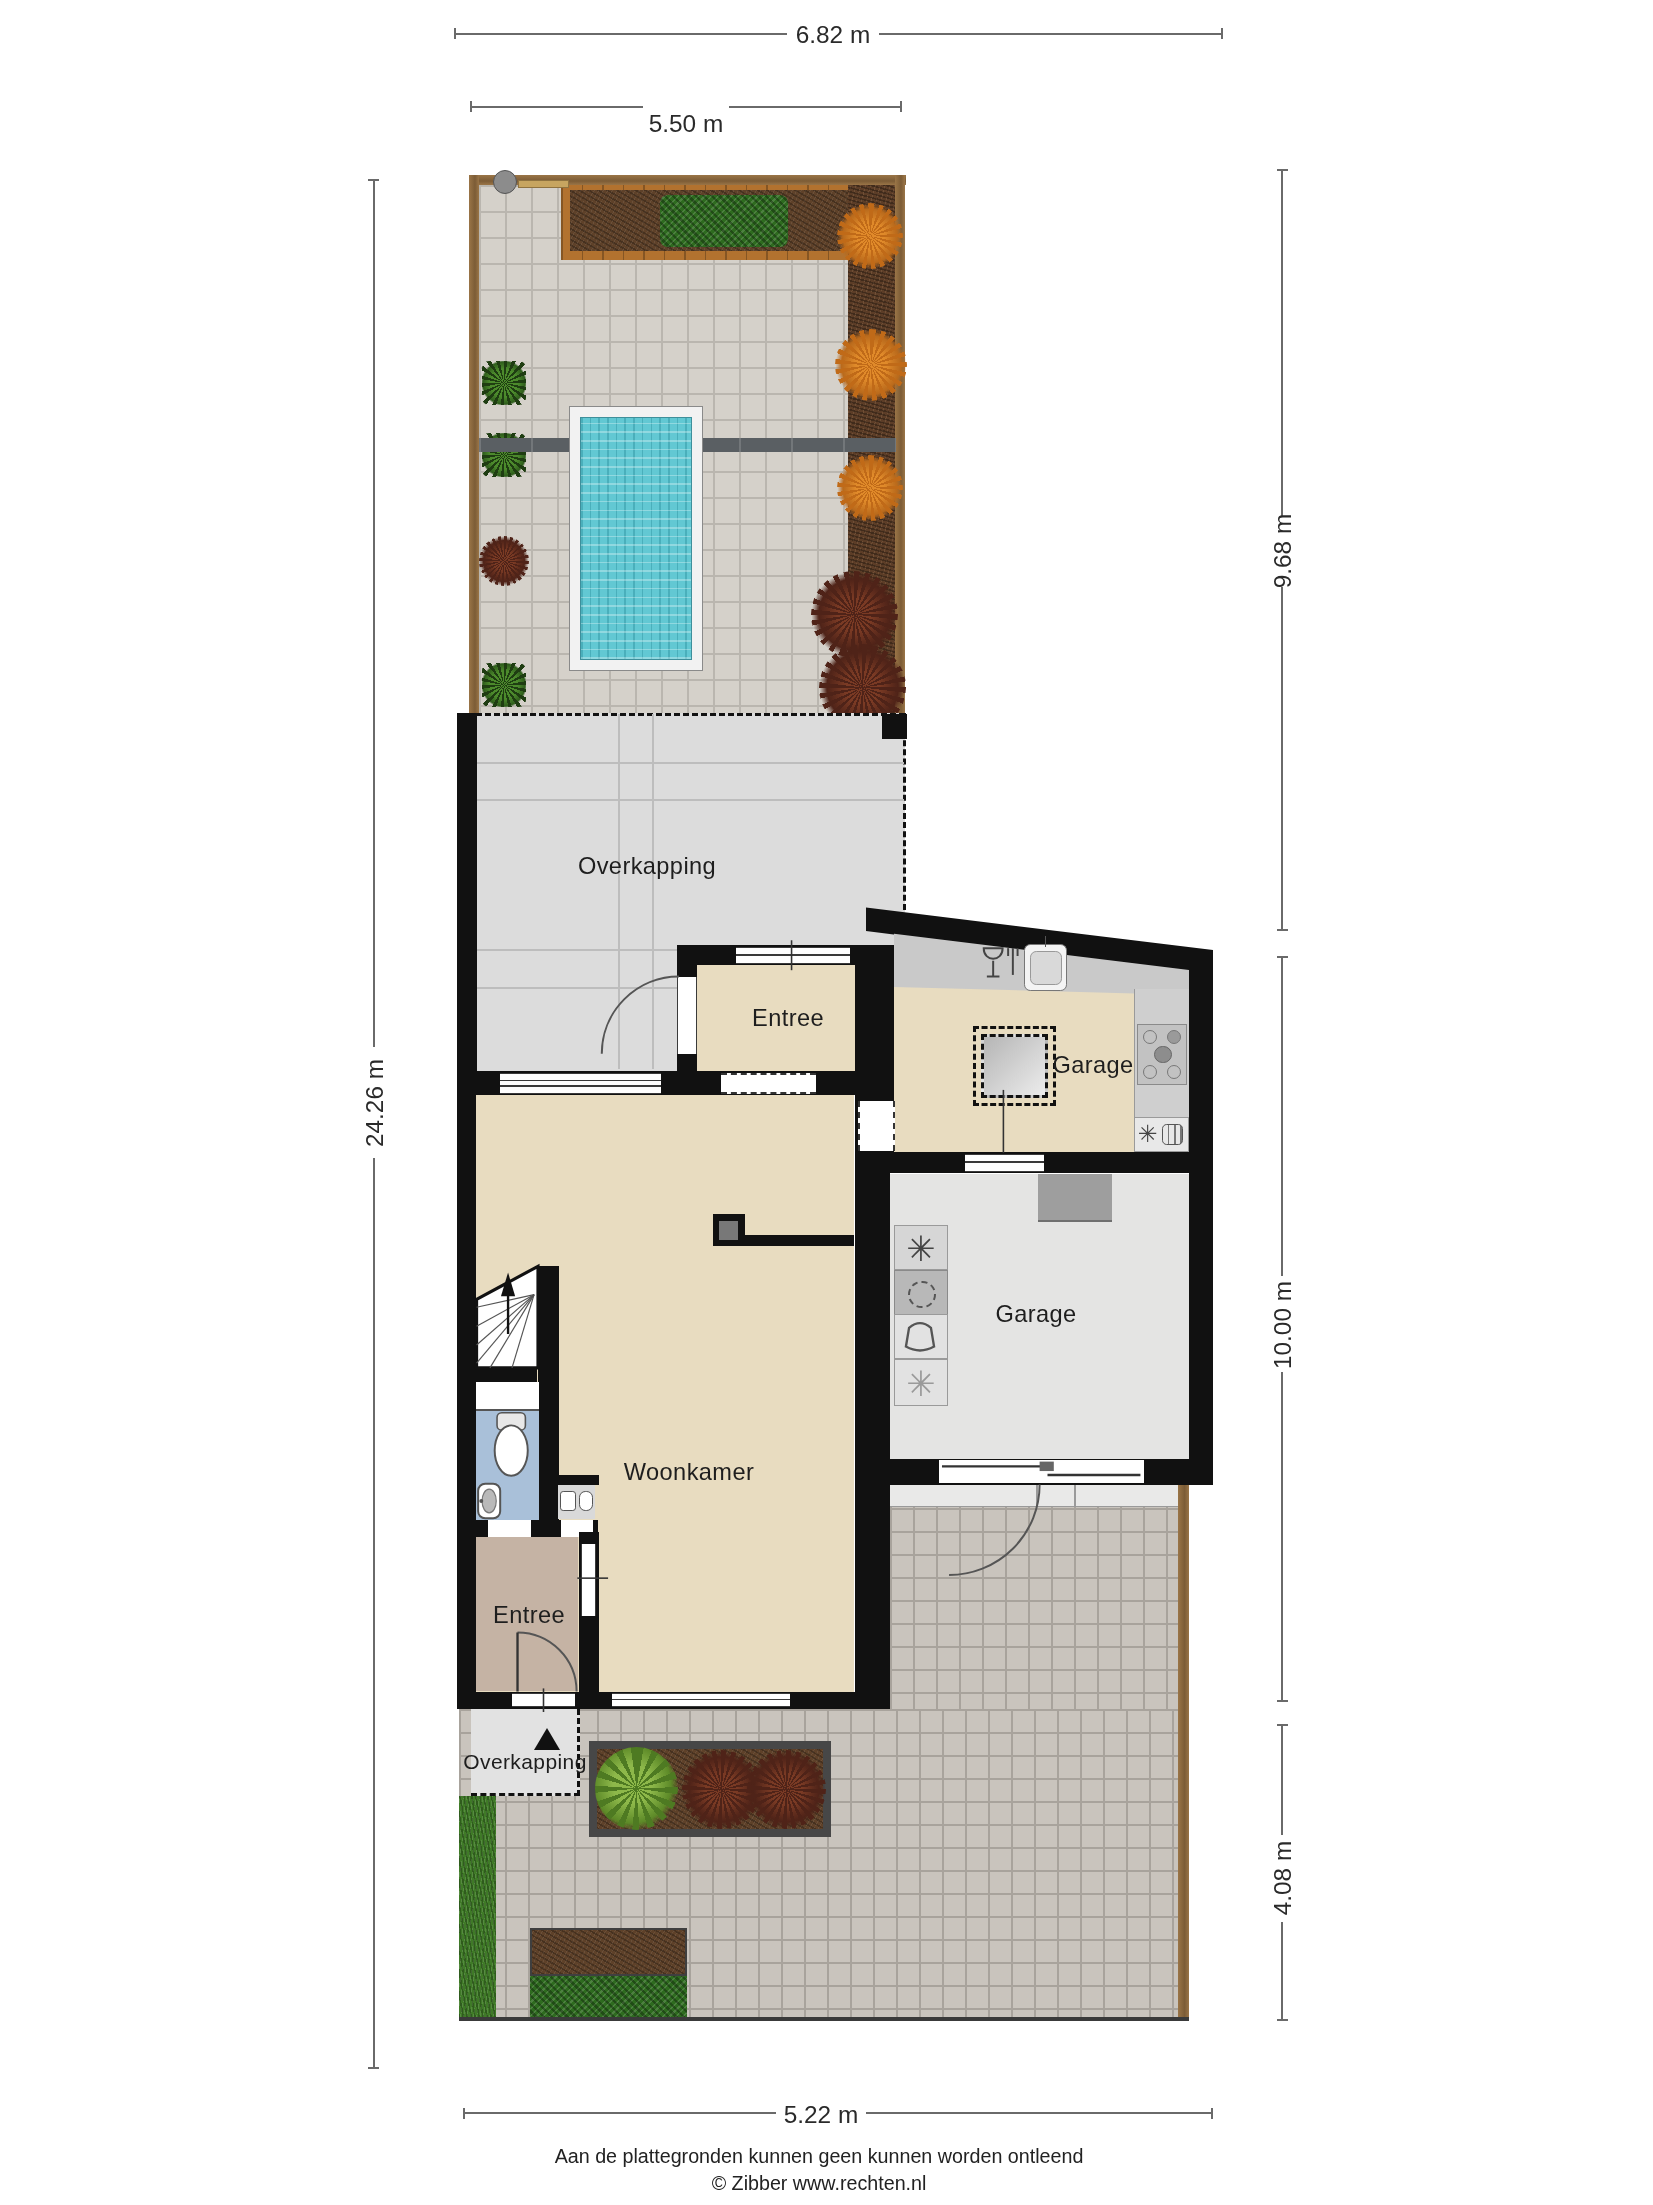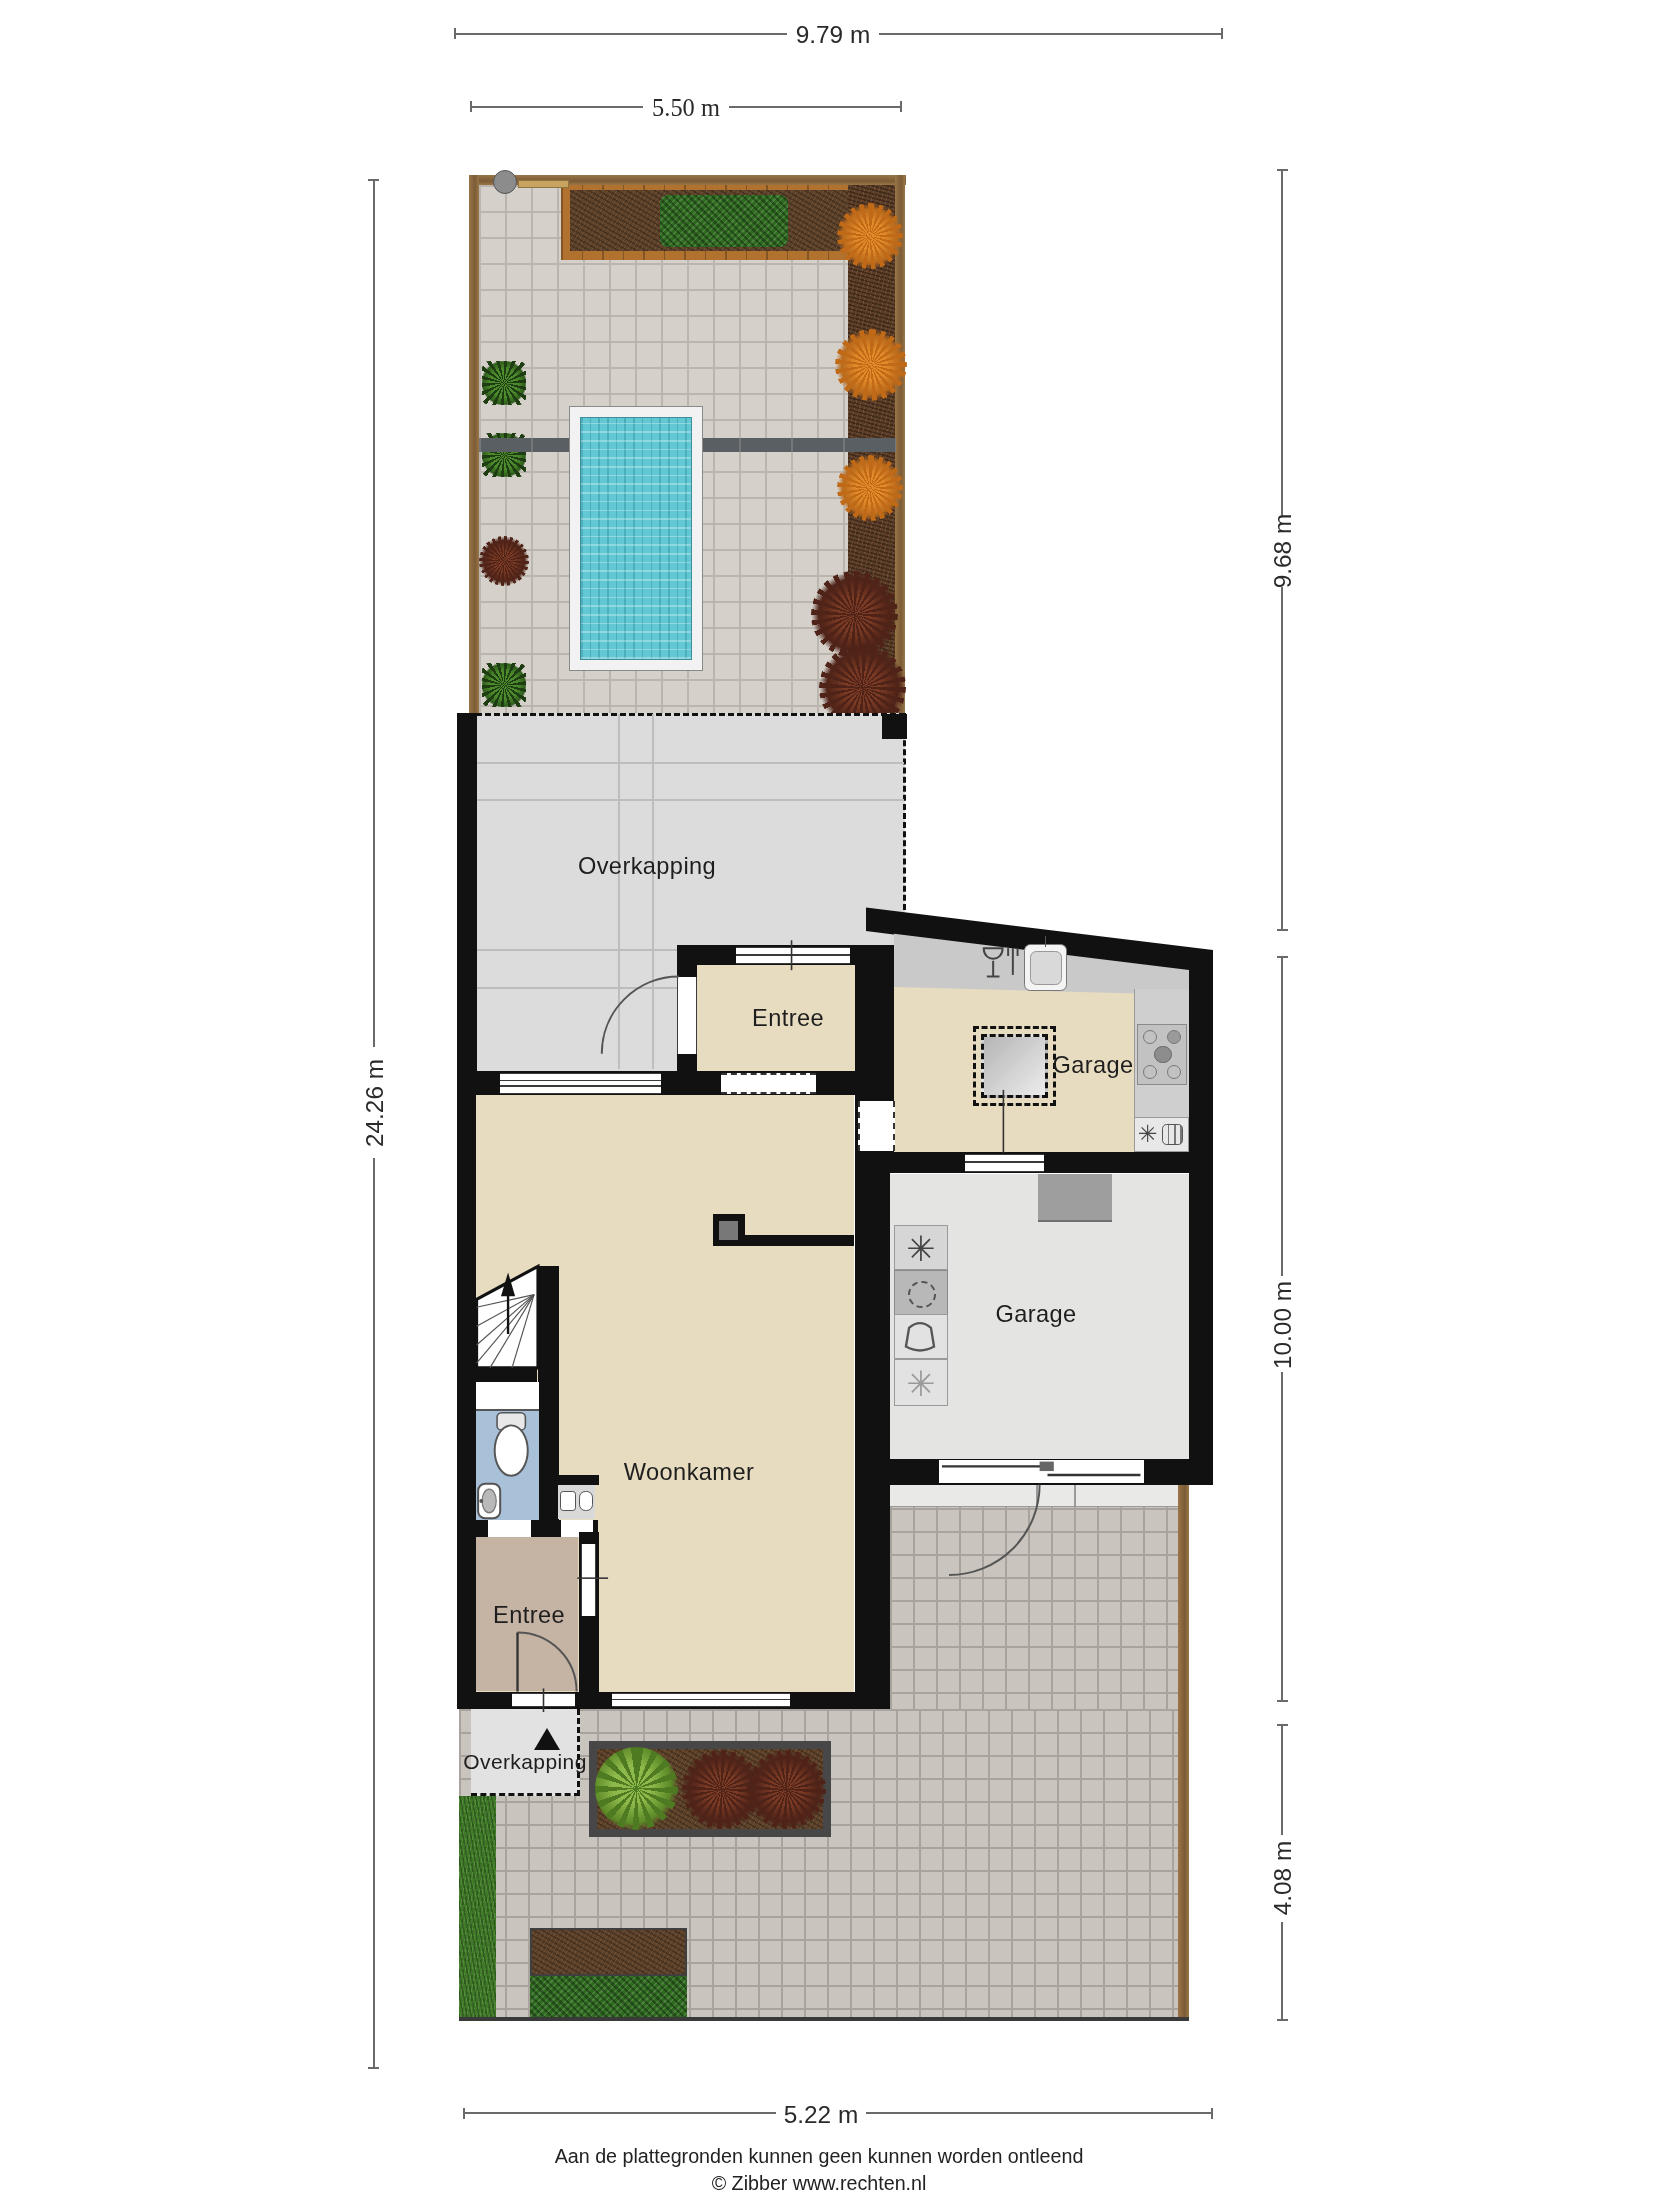--- a/index.html
+++ b/index.html
@@ -64,27 +64,27 @@
   .snow{position:absolute;color:#444;font-size:35px;line-height:1;transform:translate(-50%,-50%);}
   .footer{position:absolute;transform:translate(-50%,-50%);font-size:19.7px;color:#222;white-space:nowrap;}
 </style>
 </head>
 <body>
 
 <div id="stage">
 
   <div class="dtick abs" style="left:454px;top:28px;width:1.6px;height:11px;"></div>
   <div class="dline abs" style="left:455px;top:33px;width:332px;height:1.6px;"></div>
-  <div class="dlbl" style="left:833px;top:35px;">9.79 m</div>
+  <div class="dlbl" style="left:833px;top:35px;">6.82 m</div>
   <div class="dline abs" style="left:879px;top:33px;width:342px;height:1.6px;"></div>
   <div class="dtick abs" style="left:1221px;top:28px;width:1.6px;height:11px;"></div>
 
   <div class="dtick abs" style="left:470px;top:101px;width:1.6px;height:11px;"></div>
   <div class="dline abs" style="left:472px;top:106px;width:171px;height:1.6px;"></div>
-  <div class="dlbl" style="left:686px;top:108px;font-family:Liberation Serif, serif;">5.50 m</div>
+  <div class="dlbl" style="left:686px;top:124px;">5.50 m</div>
   <div class="dline abs" style="left:729px;top:106px;width:171px;height:1.6px;"></div>
   <div class="dtick abs" style="left:900px;top:101px;width:1.6px;height:11px;"></div>
 
   <div class="dtick abs" style="left:368px;top:179px;width:11px;height:1.6px;"></div>
   <div class="dline abs" style="left:373px;top:180px;width:1.6px;height:867px;"></div>
   <div class="dlbl rot" style="left:375px;top:1103px;">24.26 m</div>
   <div class="dline abs" style="left:373px;top:1158px;width:1.6px;height:910px;"></div>
   <div class="dtick abs" style="left:368px;top:2067px;width:11px;height:1.6px;"></div>
 
   <div class="dtick abs" style="left:1277px;top:169px;width:11px;height:1.6px;"></div>

